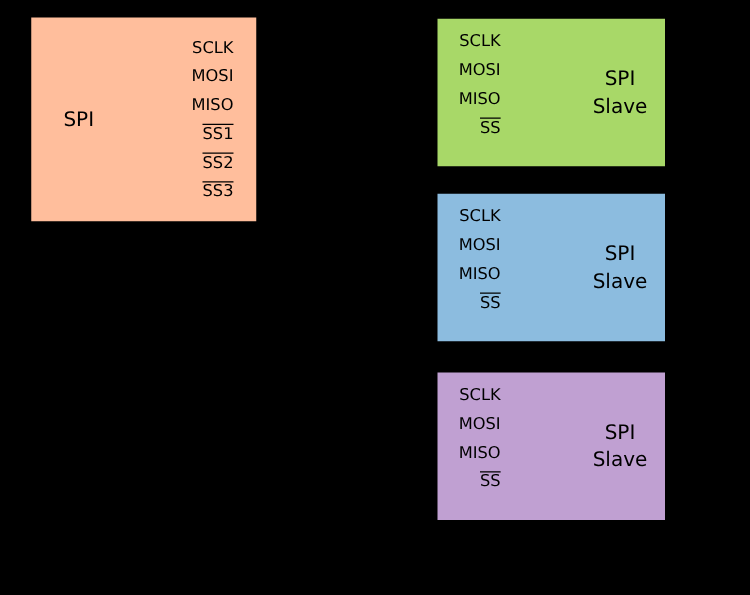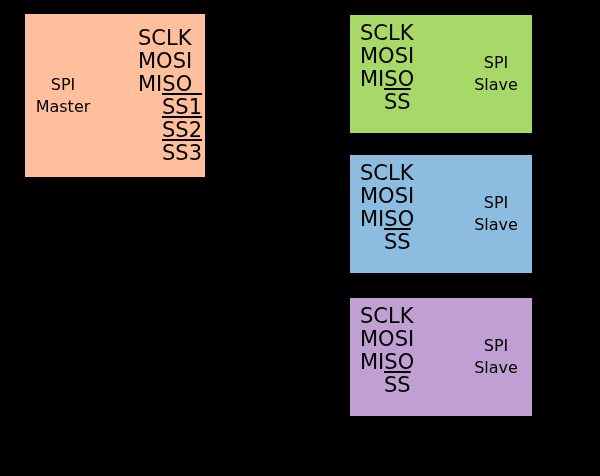--- a/index.html
+++ b/index.html
@@ -43,23 +43,24 @@
   .master-box .side-label {
     left: 0;
     width: 76px;
   }
   .slave-label {
     right: 0;
     width: 72px;
   }
   .pins {
     position: absolute;
-    font-size: 21px;
+    font-size: 13px;
     line-height: 23px;
     white-space: nowrap;
+    text-align: right;
   }
   .master-box .pins {
     left: 113px;
     top: 13px;
   }
   .slave-pins {
     left: 10px;
     top: 7px;
   }
   .ol {
@@ -68,21 +69,20 @@
   }
 </style>
 </head>
 <body>
 
 <div class="canvas">
 
   <div class="box master-box" style="background-color: rgb(255, 190, 156);">
     <div class="side-label">
       <div>SPI</div>
-      <div>Master</div>
     </div>
     <div class="pins">
       <div><span>SCLK</span></div>
       <div><span>MOSI</span></div>
       <div><span>MISO</span></div>
       <div><span class="ol">SS1</span></div>
       <div><span class="ol">SS2</span></div>
       <div><span class="ol">SS3</span></div>
     </div>
   </div>

